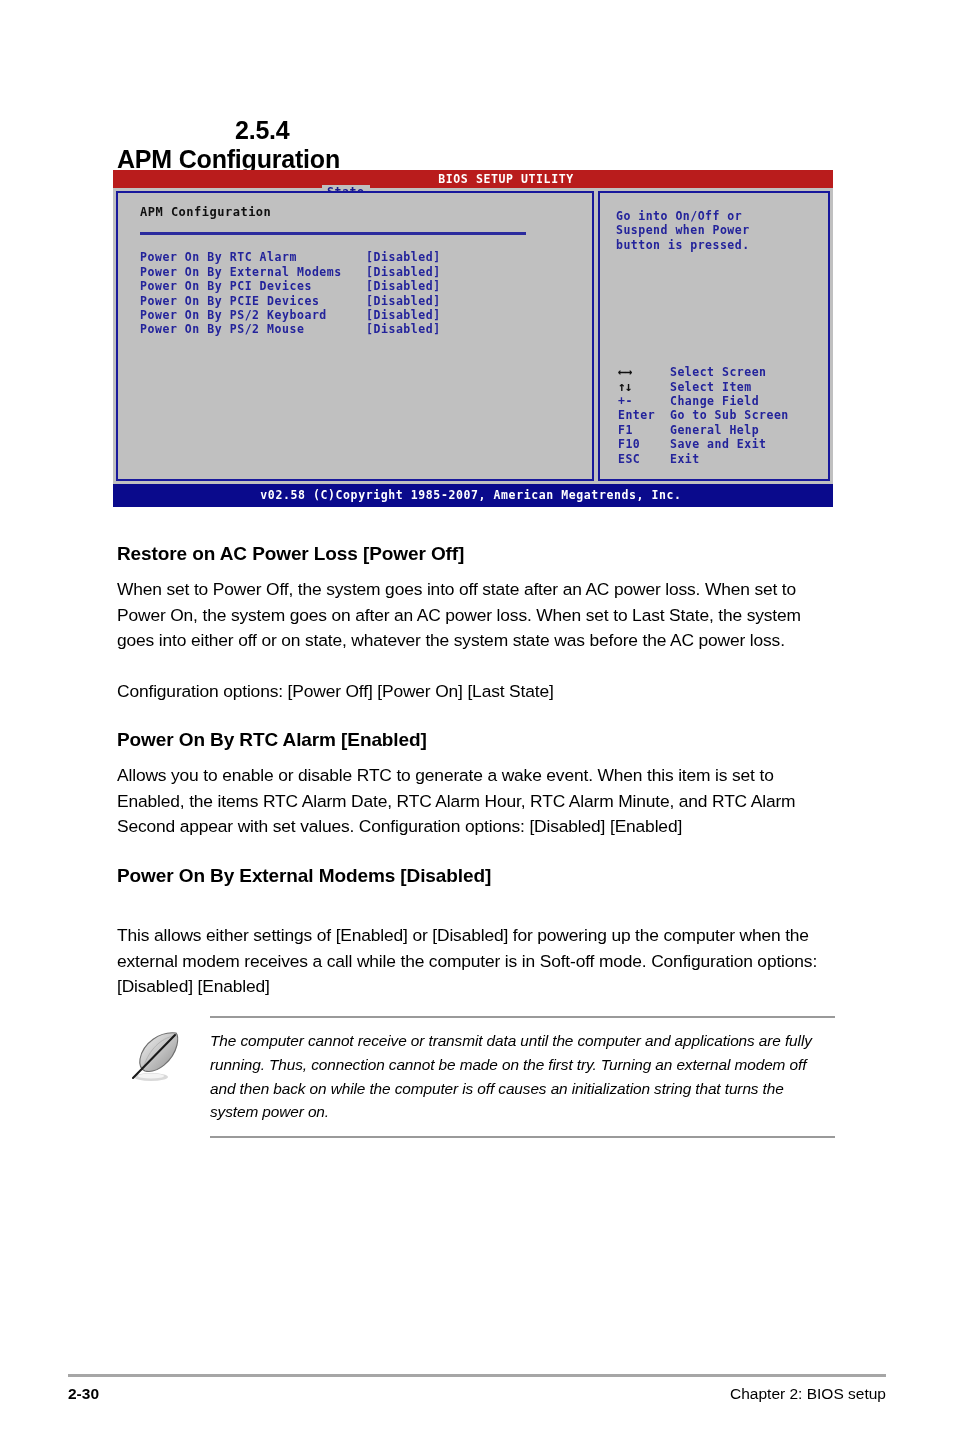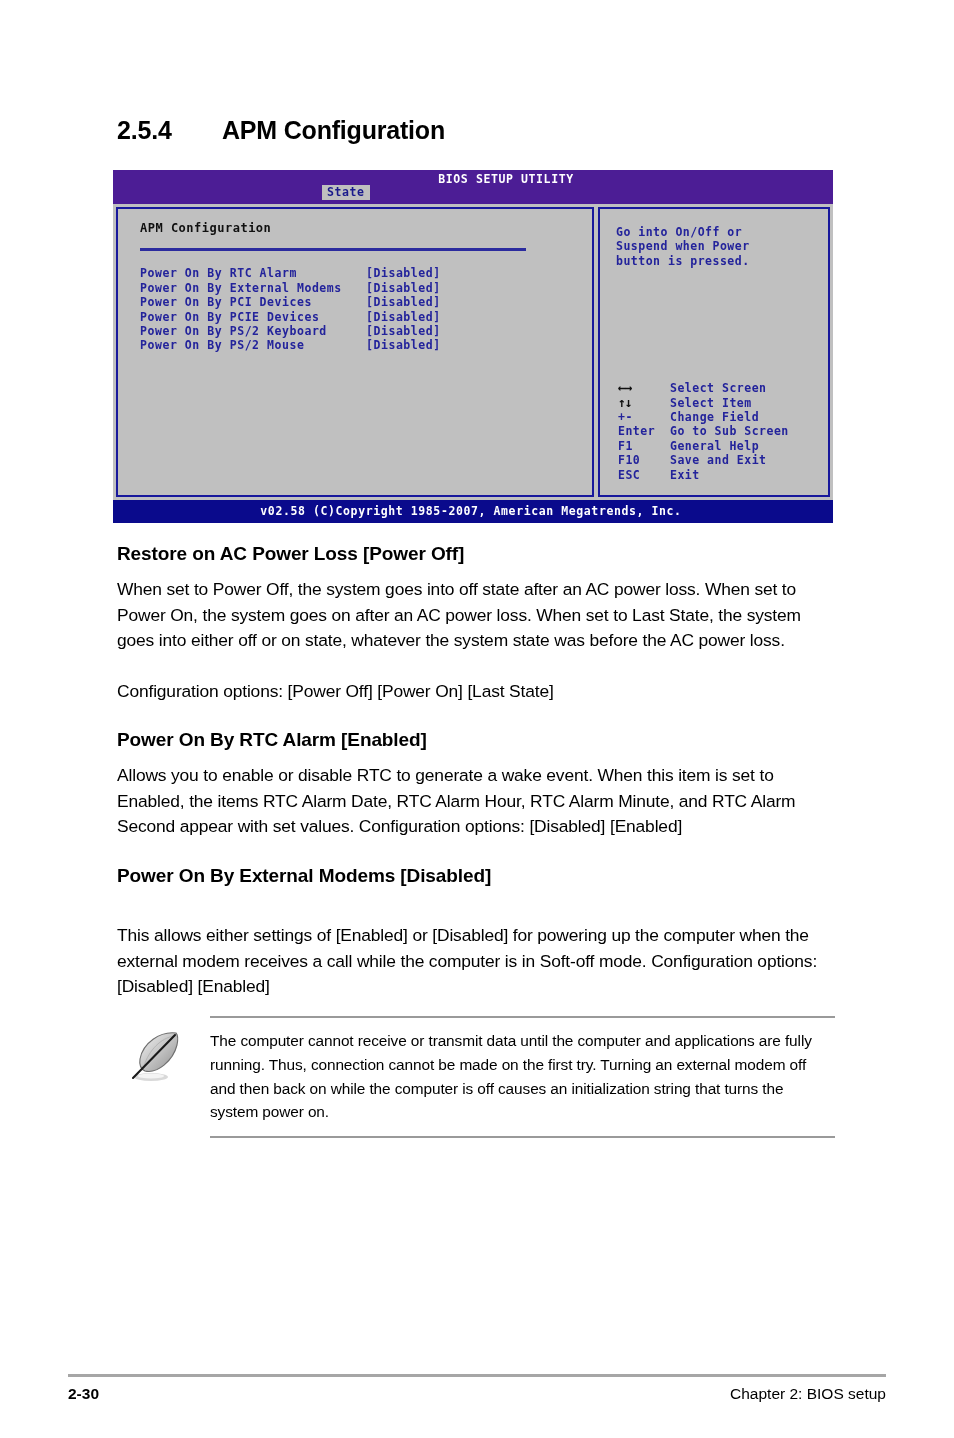--- a/index.html
+++ b/index.html
@@ -19,37 +19,38 @@
   
   .page-heading {
     position: absolute;
     left: 117px;
     top: 116px;
     display: flex;
     align-items: flex-end;
     font-size: 25px;
     font-weight: bold;
     letter-spacing: -0.2px;
+    flex-direction: column;
   }
   .page-heading .num { width: 105px; }
 
   
   .bios {
     position: absolute;
     left: 113px;
     top: 170px;
     width: 720px;
     font-family: "DejaVu Sans Mono", "Liberation Mono", monospace;
     font-size: 11.5px;
     line-height: 14.4px;
     letter-spacing: 0.2px;
   }
   .bios-titlebar {
-    background: #4c1d95;
-    height: 34px;
+    background: #b91c1c;
+    height: 18px;
     position: relative;
   }
   .bios-title {
     position: absolute;
     left: 0; right: 0;
     top: 2px;
     text-align: center;
     color: #ffffff;
     font-weight: bold;
     font-size: 11.5px;
@@ -155,20 +156,21 @@
     letter-spacing: -0.15px;
     width: 712px;
   }
 
   
   .note {
     position: absolute;
     left: 127px;
     top: 1016px;
     width: 708px;
+    font-style: italic;
   }
   .note-rule { height: 2px; background: #9a9a9a; margin-left: 83px; }
   .note-inner { display: flex; }
   .note-icon {
     width: 83px;
     padding-top: 10px;
     flex: none;
   }
   .note-text {
     font-size: 15.4px;

